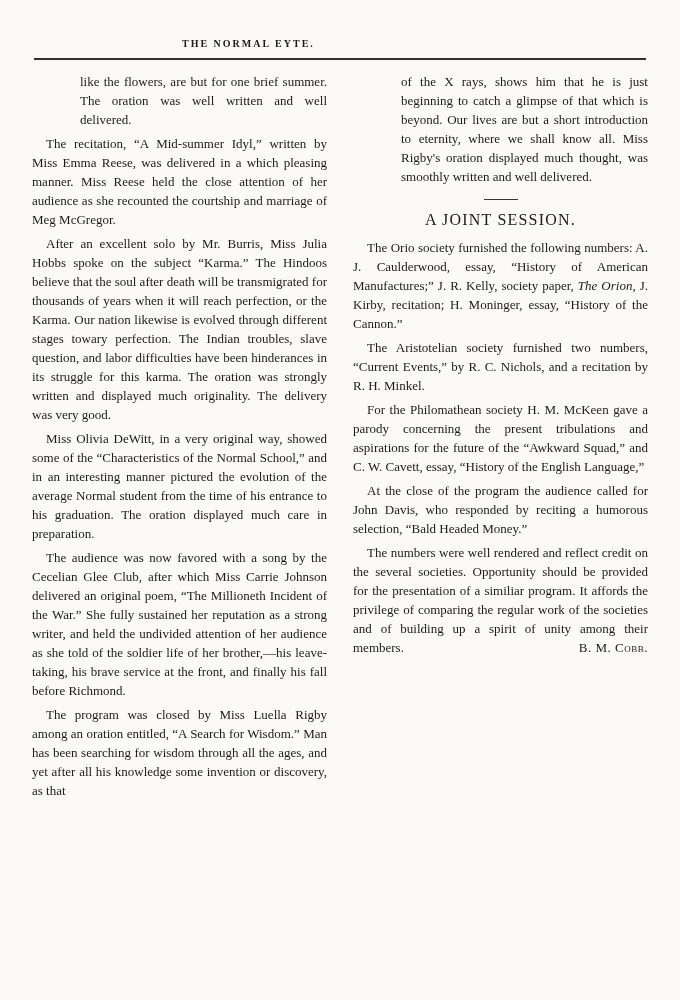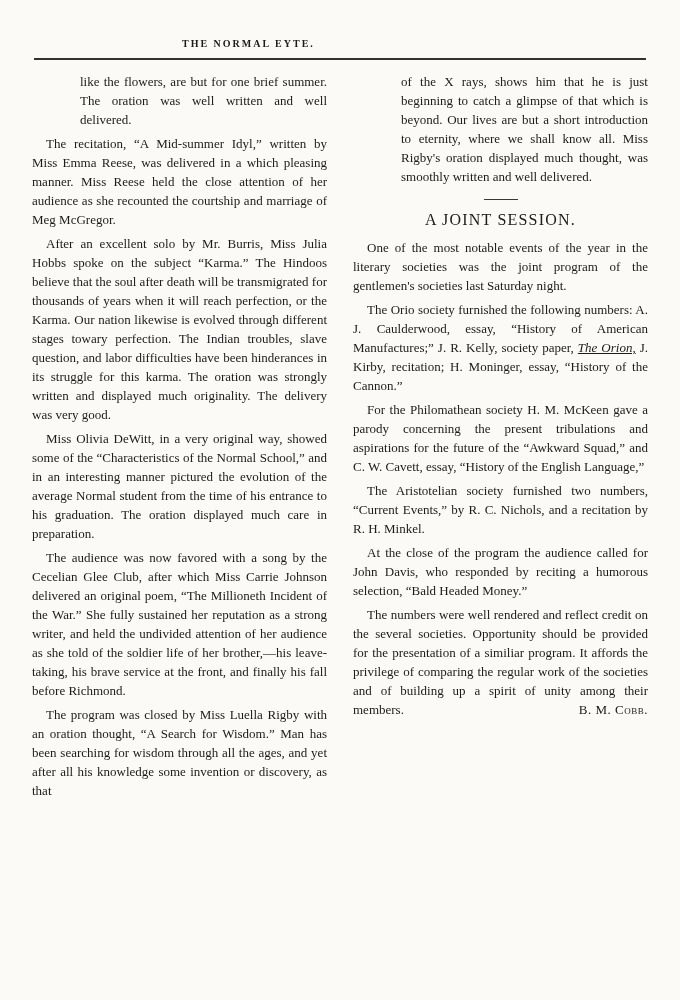--- a/index.html
+++ b/index.html
@@ -52,52 +52,51 @@
     margin: 13px auto 10px auto;
   }
   .section-heading {
     text-align: center;
     text-indent: 0;
     letter-spacing: 1.2px;
     font-size: 16px;
     font-weight: normal;
     margin: 0 0 9px 0;
   }
-  em.paper-name { font-style: italic; text-decoration: underline; }
+  em.paper-name { font-style: italic; }
 </style>
 </head>
 <body>
 
 <div class="page">
 
   <h1 class="masthead">THE NORMAL EYTE.</h1>
   <hr class="head-rule">
 
   <div class="columns">
 
     <div class="col">
       <p class="para cont">like the flowers, are but for one brief summer. The oration was well written and well delivered.</p>
       <p class="para">The recitation, “A Mid-summer Idyl,” written by Miss Emma Reese, was delivered in a which pleasing manner. Miss Reese held the close attention of her audience as she recounted the courtship and marriage of Meg McGregor.</p>
       <p class="para">After an excellent solo by Mr. Burris, Miss Julia Hobbs spoke on the subject “Karma.” The Hindoos believe that the soul after death will be transmigrated for thousands of years when it will reach perfection, or the Karma. Our nation likewise is evolved through different stages towary perfection. The Indian troubles, slave question, and labor difficulties have been hinderances in its struggle for this karma. The oration was strongly written and displayed much originality. The delivery was very good.</p>
       <p class="para">Miss Olivia DeWitt, in a very original way, showed some of the “Characteristics of the Normal School,” and in an interesting manner pictured the evolution of the average Normal student from the time of his entrance to his graduation. The oration displayed much care in preparation.</p>
       <p class="para">The audience was now favored with a song by the Cecelian Glee Club, after which Miss Carrie Johnson delivered an original poem, “The Millioneth Incident of the War.” She fully sustained her reputation as a strong writer, and held the undivided attention of her audience as she told of the soldier life of her brother,—his leave-taking, his brave service at the front, and finally his fall before Richmond.</p>
-      <p class="para">The program was closed by Miss Luella Rigby with an oration thought, “A Search for Wisdom.” Man has been searching for wisdom through all the ages, and yet after all his knowledge some invention or discovery, as that</p>
+      <p class="para">The program was closed by Miss Luella Rigby among an oration entitled, “A Search for Wisdom.” Man has been searching for wisdom through all the ages, and yet after all his knowledge some invention or discovery, as that</p>
     </div>
 
     <div class="col">
       <p class="para cont">of the X rays, shows him that he is just beginning to catch a glimpse of that which is beyond. Our lives are but a short introduction to eternity, where we shall know all. Miss Rigby's oration displayed much thought, was smoothly written and well delivered.</p>
 
       <hr class="section-divider">
 
       <h2 class="section-heading">A JOINT SESSION.</h2>
 
-      <p class="para">One of the most notable events of the year in the literary societies was the joint program of the gentlemen's societies last Saturday night.</p>
 
       <p class="para"><span>The Orio society furnished the following numbers: A. J. Caulderwood, essay, “History of American Manufactures;” J. R. Kelly, society paper, </span><em class="paper-name">The Orion,</em><span> J. Kirby, recitation; H. Moninger, essay, “History of the Cannon.”</span></p>
 
+      <p class="para">The Aristotelian society furnished two numbers, “Current Events,” by R. C. Nichols, and a recitation by R. H. Minkel.</p>
       <p class="para">For the Philomathean society H. M. McKeen gave a parody concerning the present tribulations and aspirations for the future of the “Awkward Squad,” and C. W. Cavett, essay, “History of the English Language,”</p>
-      <p class="para">The Aristotelian society furnished two numbers, “Current Events,” by R. C. Nichols, and a recitation by R. H. Minkel.</p>
       <p class="para">At the close of the program the audience called for John Davis, who responded by reciting a humorous selection, “Bald Headed Money.”</p>
       <p class="para"><span>The numbers were well rendered and reflect credit on the several societies. Opportunity should be provided for the presentation of a similiar program. It affords the privilege of comparing the regular work of the societies and of building up a spirit of unity among their members.</span> <span class="sig">B. M. Cobb.</span></p>
     </div>
 
   </div>
 </div>
 
 </body></html>

